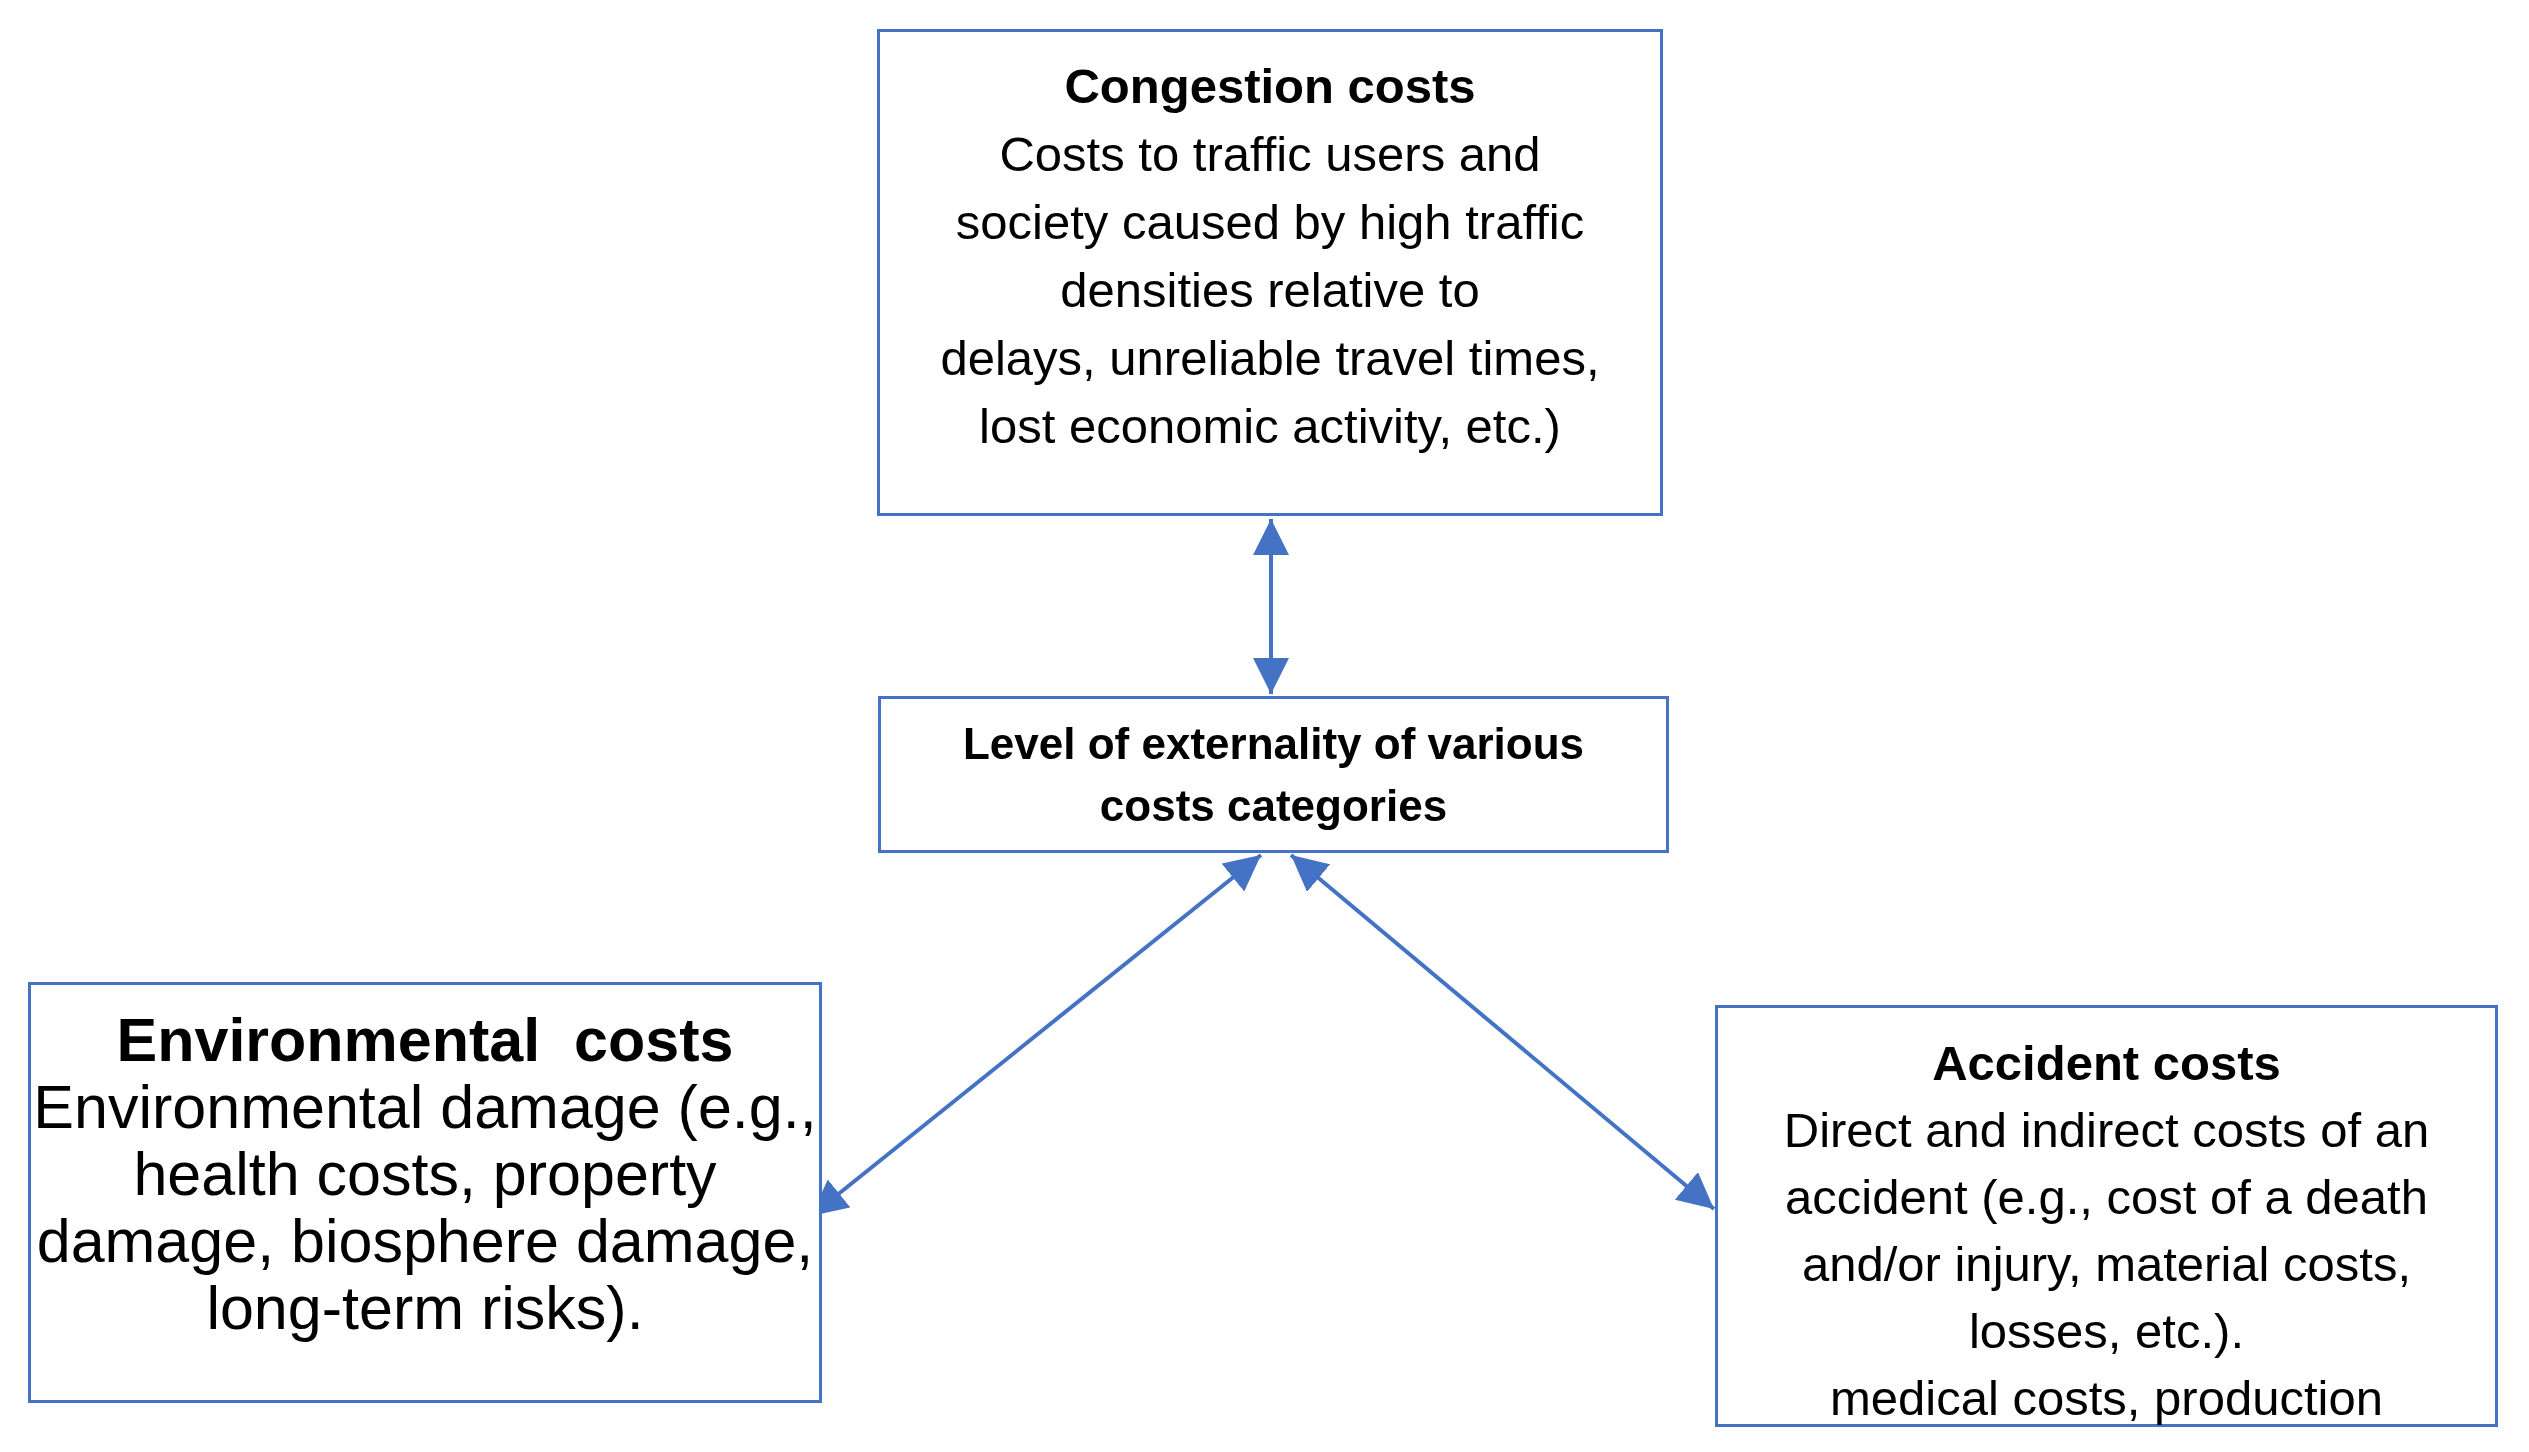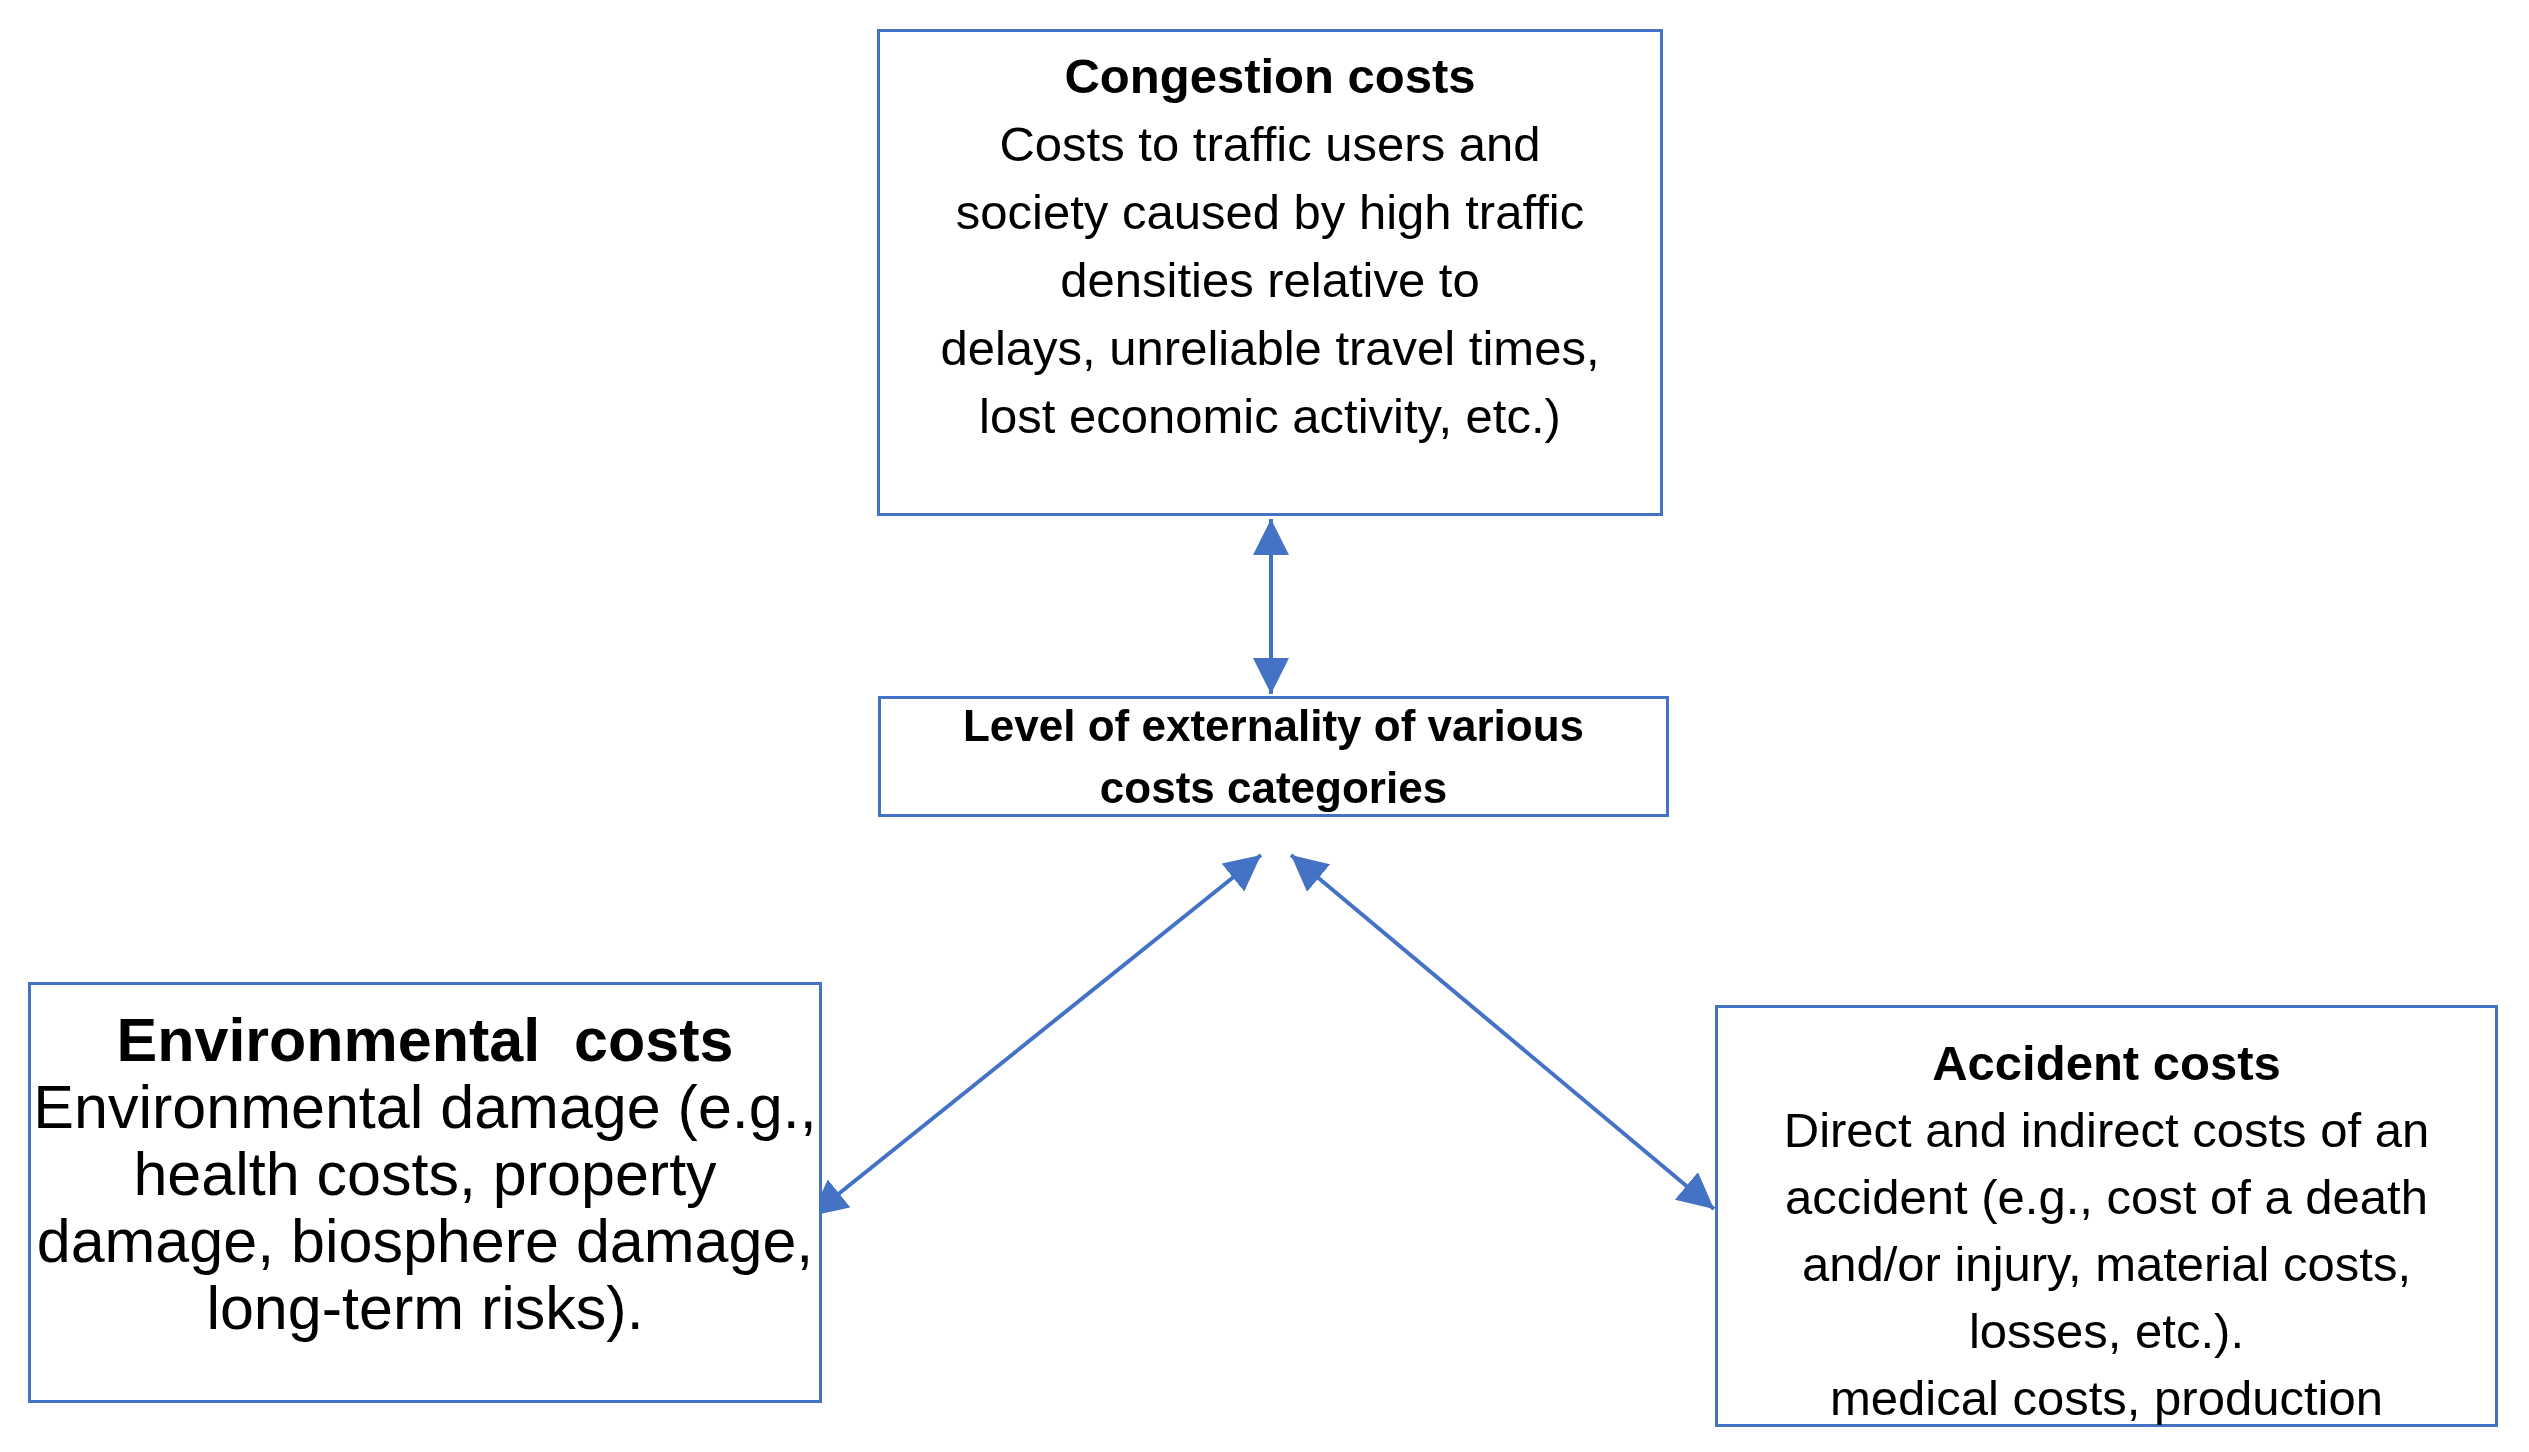--- a/index.html
+++ b/index.html
@@ -17,24 +17,24 @@
     background:#ffffff;
     border:3px solid var(--accent);
     box-sizing:border-box;
     text-align:center;
   }
   .box .title{ font-weight:bold; white-space:pre; }
   .box .line{ white-space:pre; }
 
   #box-congestion{
     left:877px; top:29px; width:786px; height:487px;
-    font-size:49px; line-height:68px; padding-top:10px;
+    font-size:49px; line-height:68px; padding-top:20px;
   }
   #box-externality{
-    left:878px; top:696px; width:791px; height:121px;
+    left:878px; top:696px; width:791px; height:157px;
     font-size:44px; line-height:62px; font-weight:bold;
     display:flex; flex-direction:column; justify-content:center;
   }
   #box-environmental{
     left:28px; top:982px; width:794px; height:421px;
     font-size:61px; line-height:67px; padding-top:22px;
   }
   #box-accident{
     left:1715px; top:1005px; width:783px; height:422px;
     font-size:49px; line-height:67px; padding-top:22px;

